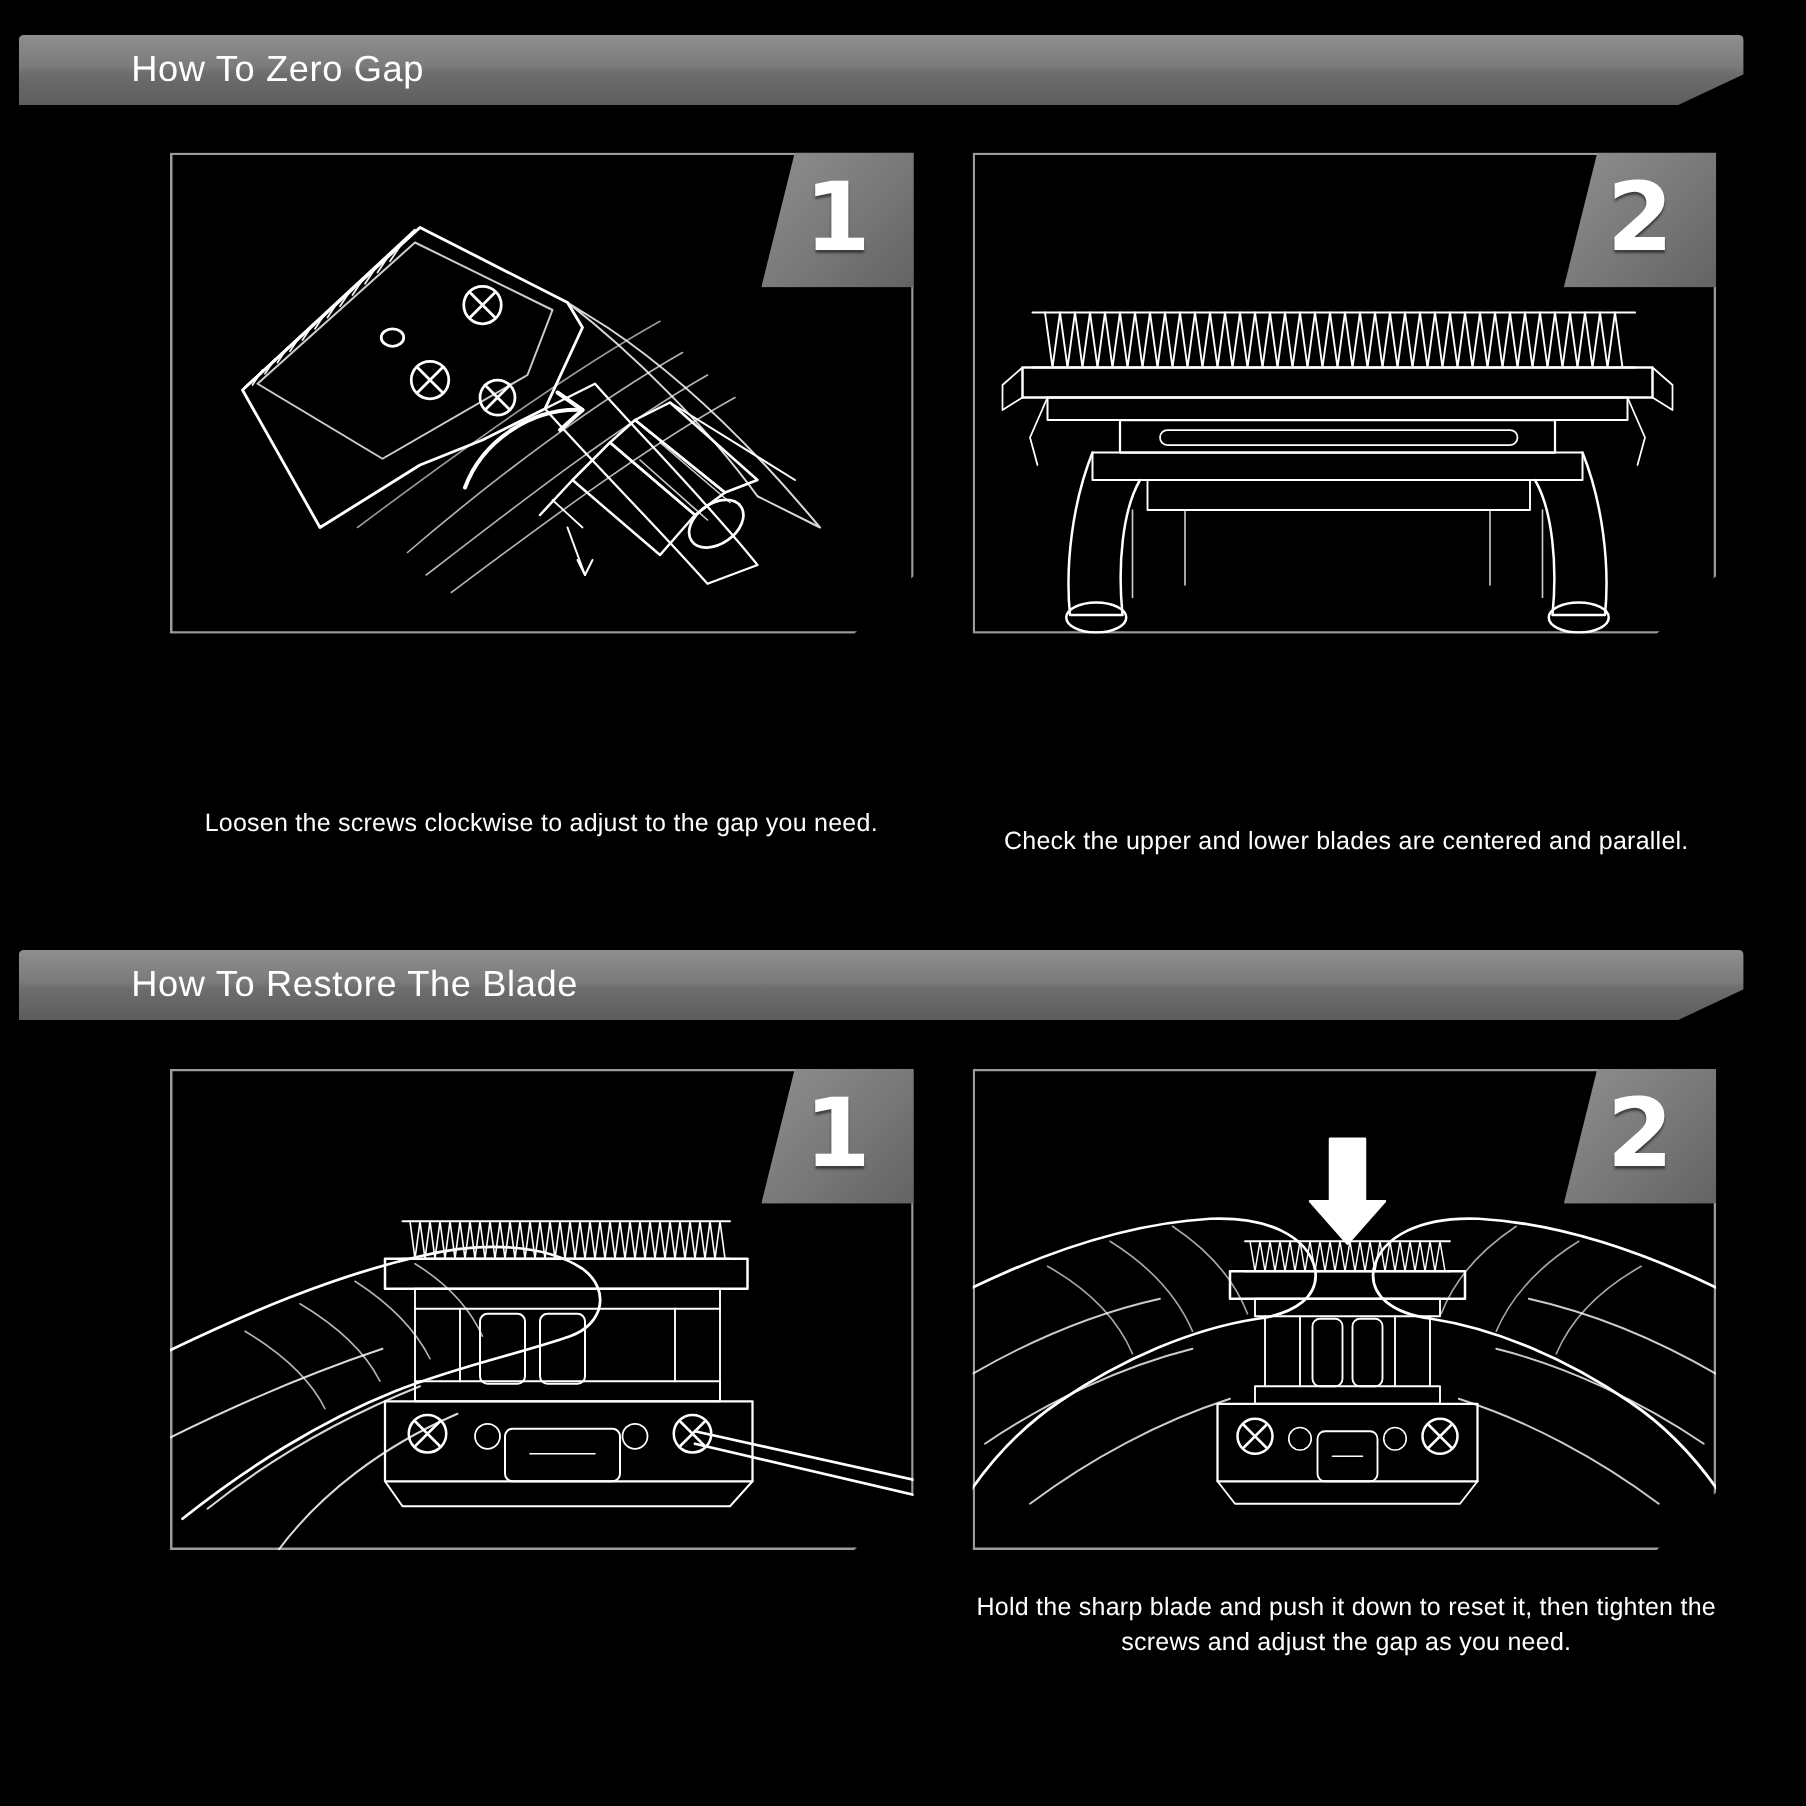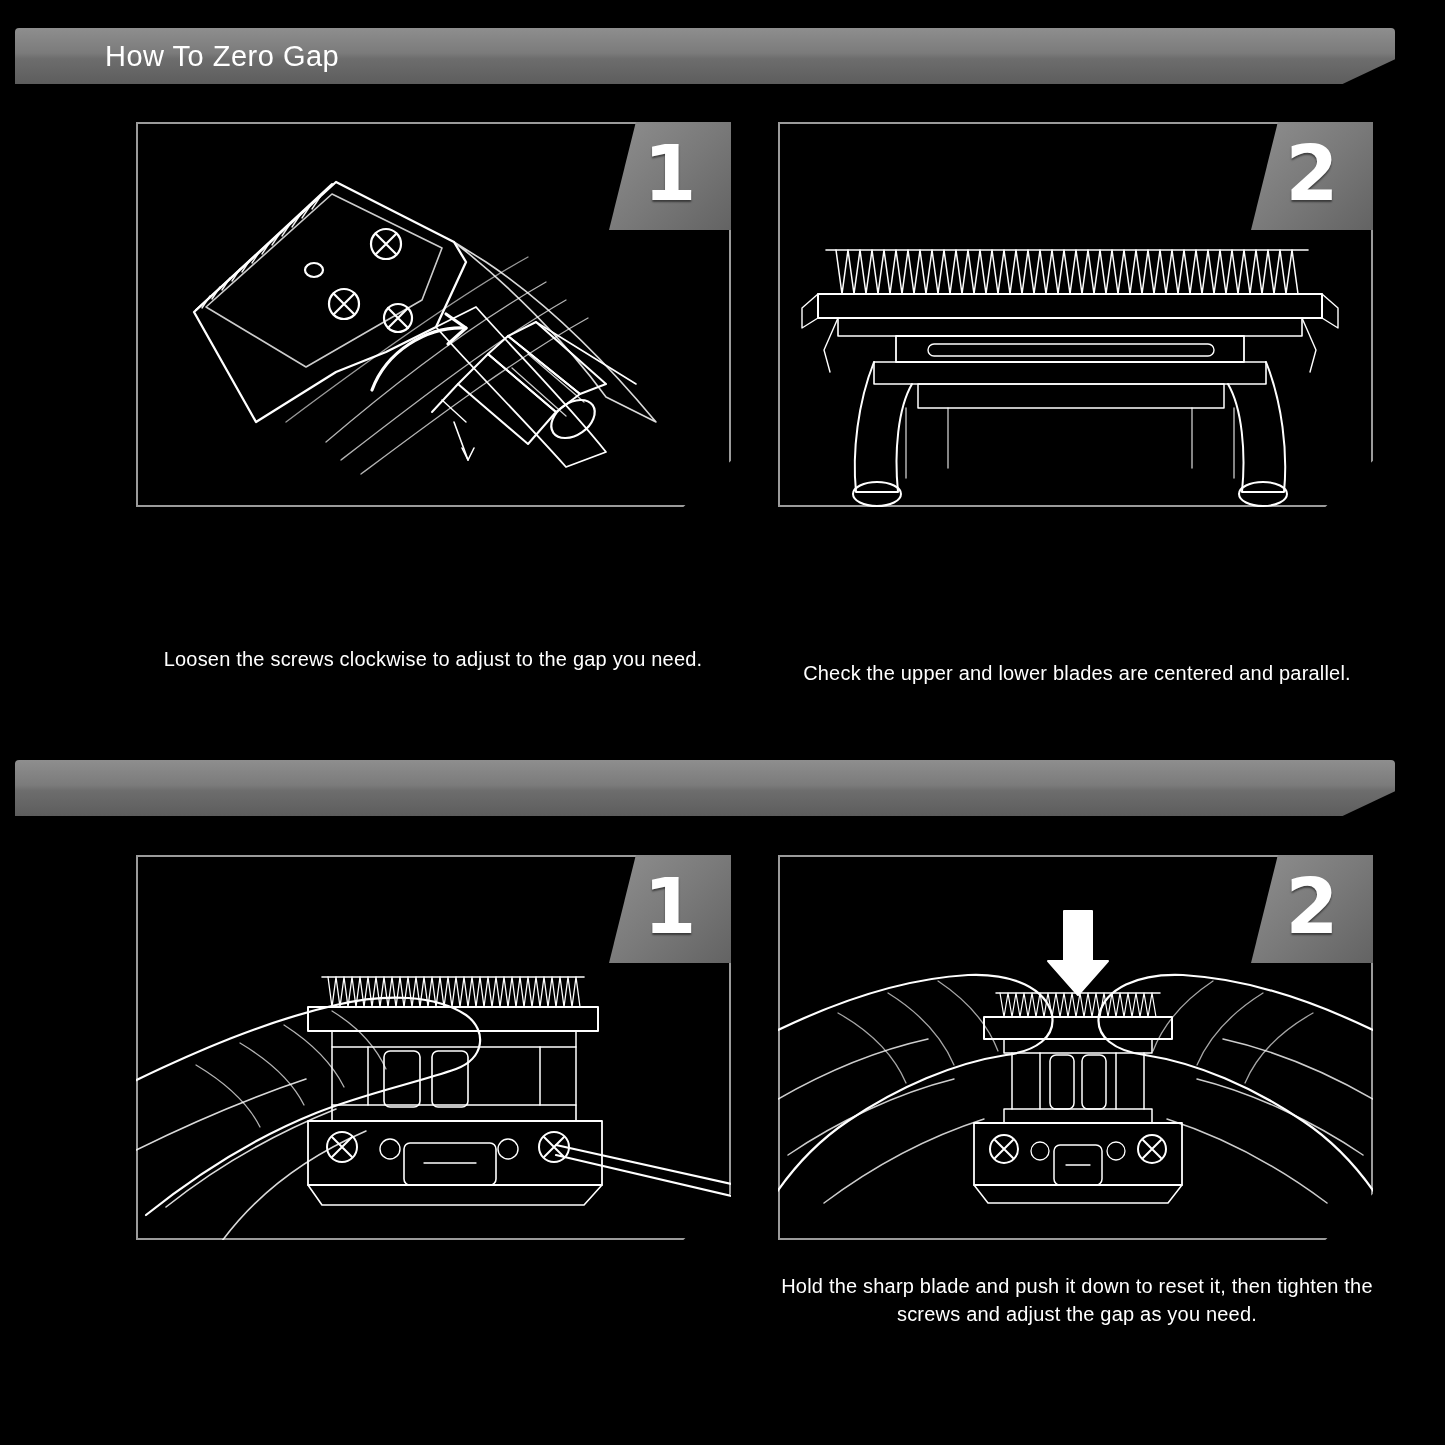--- a/index.html
+++ b/index.html
@@ -246,20 +246,21 @@
       <div class="step-num">2</div>
     </div>
   </div>
 
   <div class="caption left" style="position:absolute; top:645px;">Loosen the screws clockwise to adjust to the gap you need.</div>
   <div class="caption right" style="position:absolute; top:645px;">Check the upper and lower blades are centered and parallel.</div>
 
   <div class="section" style="top:760px;">
     <div class="banner-wrap">
       <div class="banner"></div>
+      <div class="banner-title">How To Restore The Blade</div>
     </div>
   </div>
 
   <div class="panels" style="position:absolute; top:845px; left:0; height:520px;">
 
     <div class="panel left" style="top:10px;">
       <div class="panel-box"></div>
       <div class="art">
         <svg viewBox="0 0 595 385" fill="none" stroke="#ffffff" stroke-width="2" stroke-linejoin="round" stroke-linecap="round">
 

